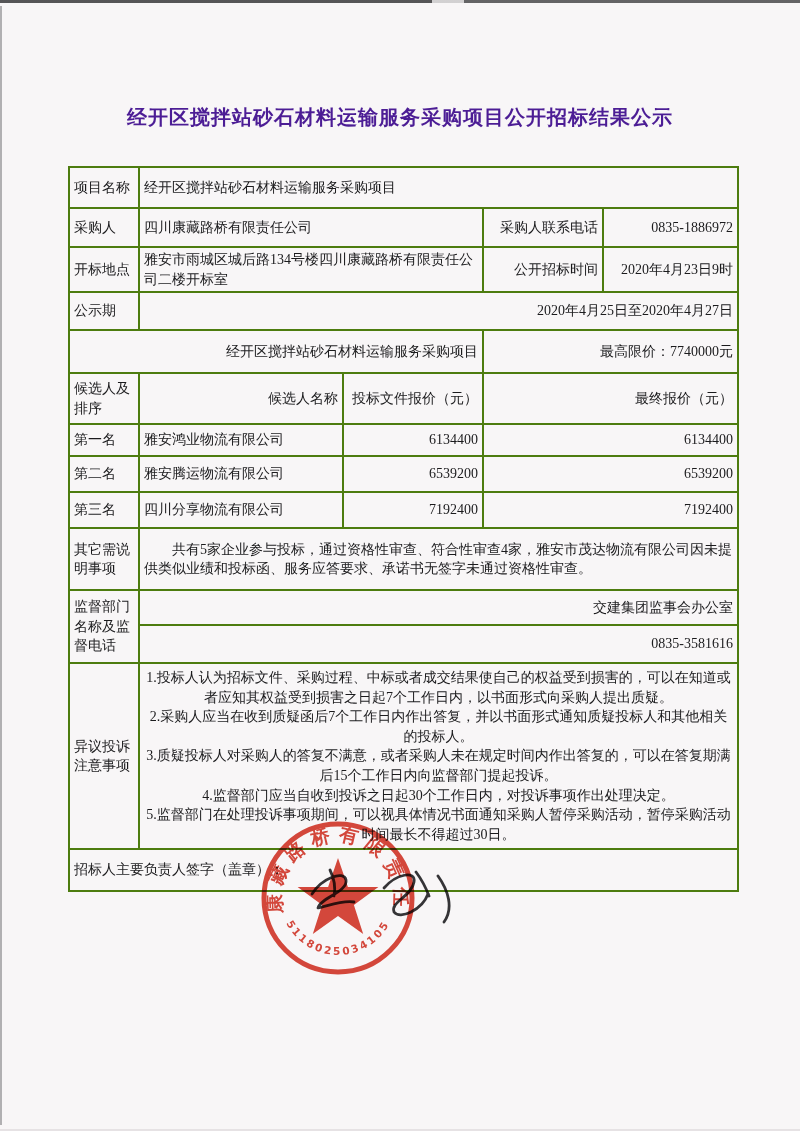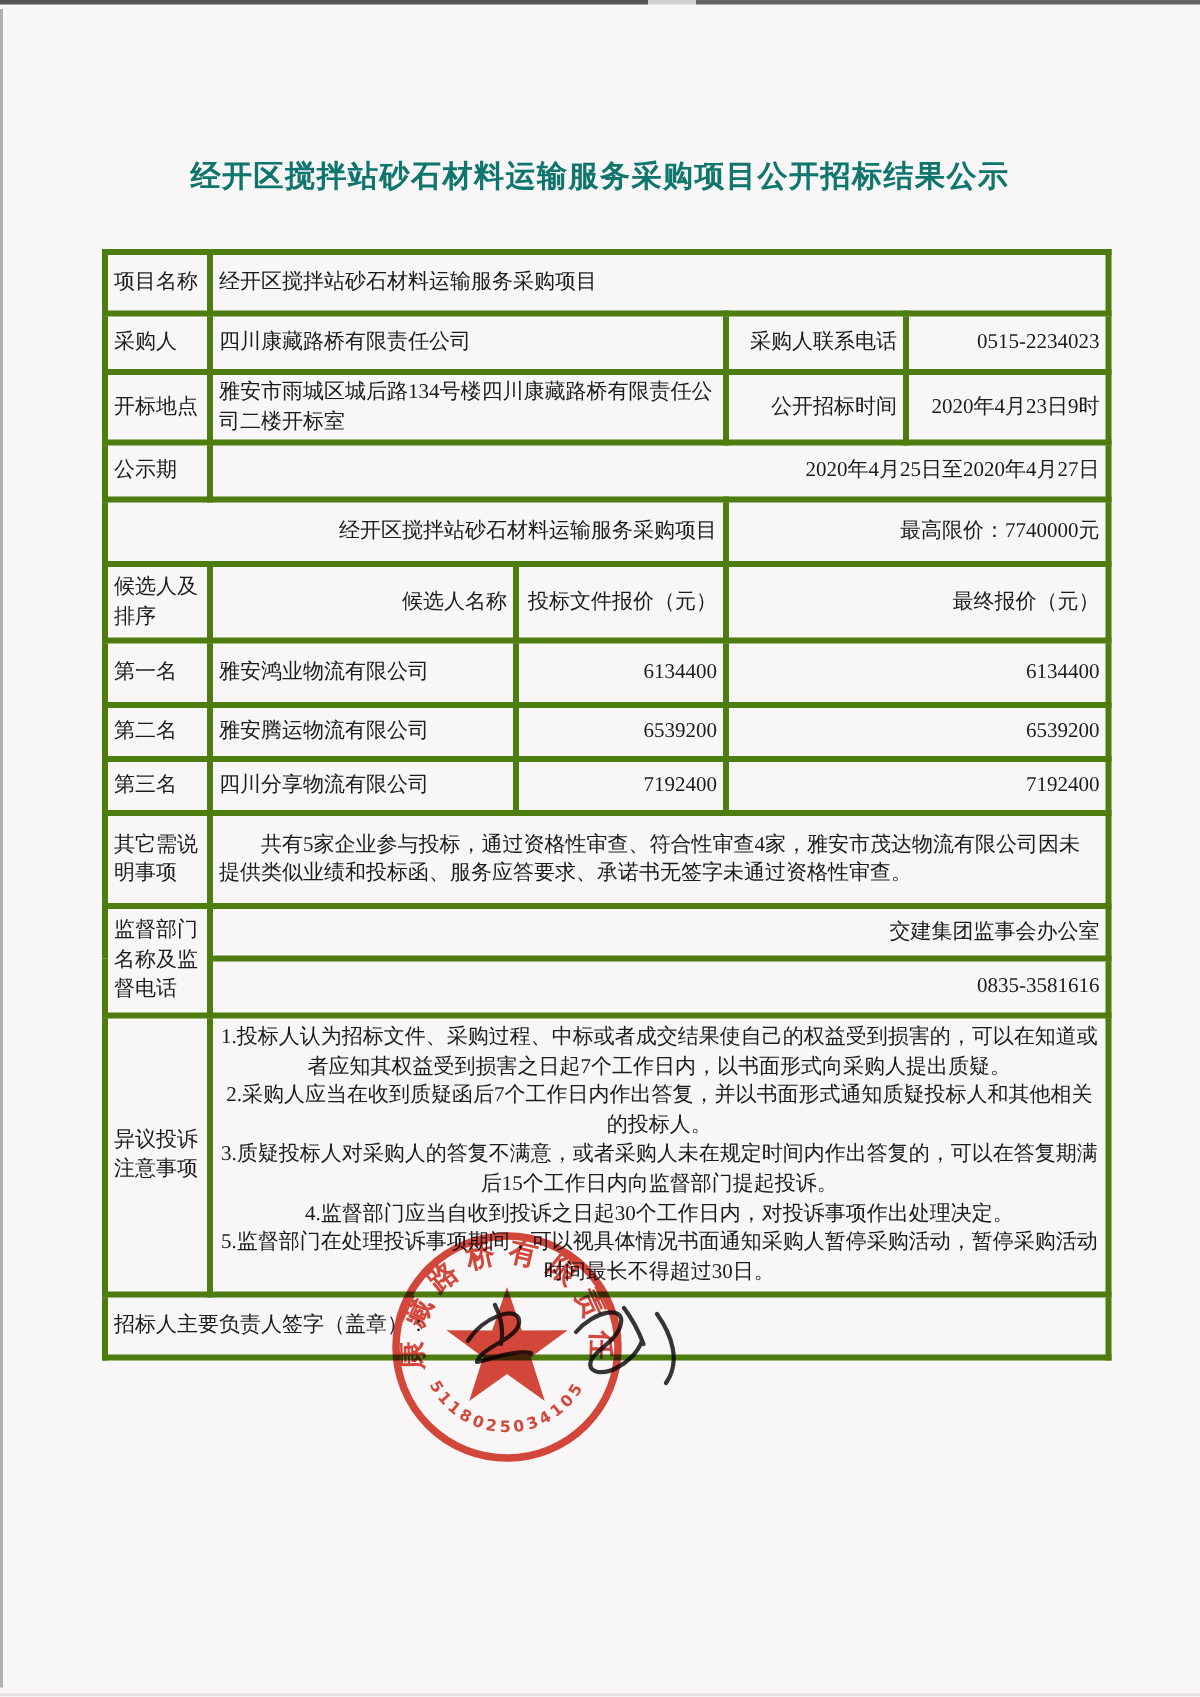--- a/index.html
+++ b/index.html
@@ -12,37 +12,37 @@
   
   .edge-top{position:absolute;top:0;left:0;width:100%;height:3px;
     background:linear-gradient(90deg,#39393b 0 54%,rgba(70,70,72,.25) 54% 58%,#4a4a4c 58% 100%);
     opacity:.85;}
   .edge-left{position:absolute;top:6px;left:0;width:2px;height:1119px;background:#77777a;opacity:.55;}
   .edge-bottom{position:absolute;bottom:0;left:0;width:100%;height:2px;background:#e6e2e4;}
   
   .doc-title{
     position:absolute;top:104px;left:0;width:100%;text-align:center;
     font-family:"Liberation Sans","DejaVu Sans",sans-serif;
-    font-size:20px;font-weight:bold;letter-spacing:1px;color:#0f766e;
+    font-size:20px;font-weight:bold;letter-spacing:1px;color:#4c1d95;
   }
   
   table.doc{
     position:absolute;left:68px;top:166px;width:669px;
     border-collapse:collapse;table-layout:fixed;
   }
   table.doc td{
-    border:4px solid #4d7c0f;
+    border:2px solid #4d7c0f;
     font-size:14px;line-height:1.4;vertical-align:middle;
     padding:2px 4px;word-break:break-all;
   }
   td.lbl{padding-left:5px;text-align:left;}
   td.c{text-align:right;}
   td.l{text-align:left;padding-left:7px;}
   tr.r1{height:41px}tr.r2{height:39px}tr.r3{height:43px}tr.r4{height:38px}
-  tr.r5{height:43px}tr.r6{height:51px}tr.r7{height:43px}tr.r8{height:36px}
+  tr.r5{height:43px}tr.r6{height:51px}tr.r7{height:32px}tr.r8{height:36px}
   tr.r9{height:36px}tr.r10{height:62px}tr.r11a{height:35px}tr.r11b{height:38px}
   tr.r12{height:186px}tr.r13{height:42px}
   .indent{text-indent:2em;}
   .obj-cell{padding:4px 8px;line-height:1.45;}
   .obj-item{margin:0;text-align:center;}
   .sig-cell{font-size:15px;padding-left:6px;}
   
   .seal{position:absolute;left:258px;top:818px;width:160px;height:160px;
     mix-blend-mode:multiply;opacity:.9;}
   .seal svg{width:100%;height:100%;}
@@ -70,21 +70,21 @@
   <tbody>
       <tr class="r1">
     <td class="lbl">项目名称</td>
     <td class="l" colspan="4">经开区搅拌站砂石材料运输服务采购项目</td>
   </tr>
 
   <tr class="r2">
     <td class="lbl">采购人</td>
     <td class="l" colspan="2">四川康藏路桥有限责任公司</td>
     <td class="c">采购人联系电话</td>
-    <td class="c">0515-2234023</td>
+    <td class="c">0835-1886972</td>
   </tr>
 
   <tr class="r3">
     <td class="lbl">开标地点</td>
     <td class="l" colspan="2">雅安市雨城区城后路134号楼四川康藏路桥有限责任公司二楼开标室</td>
     <td class="c">公开招标时间</td>
     <td class="c">2020年4月23日9时</td>
   </tr>
 
   <tr class="r4">

